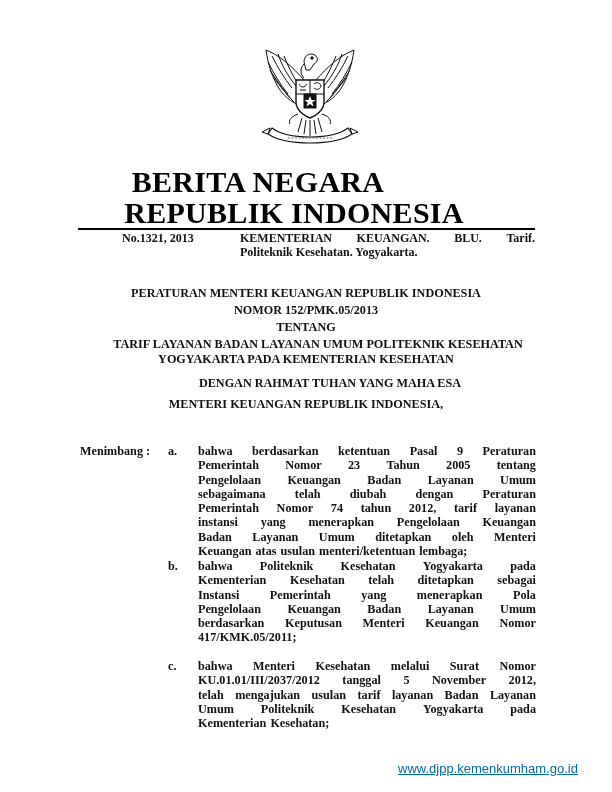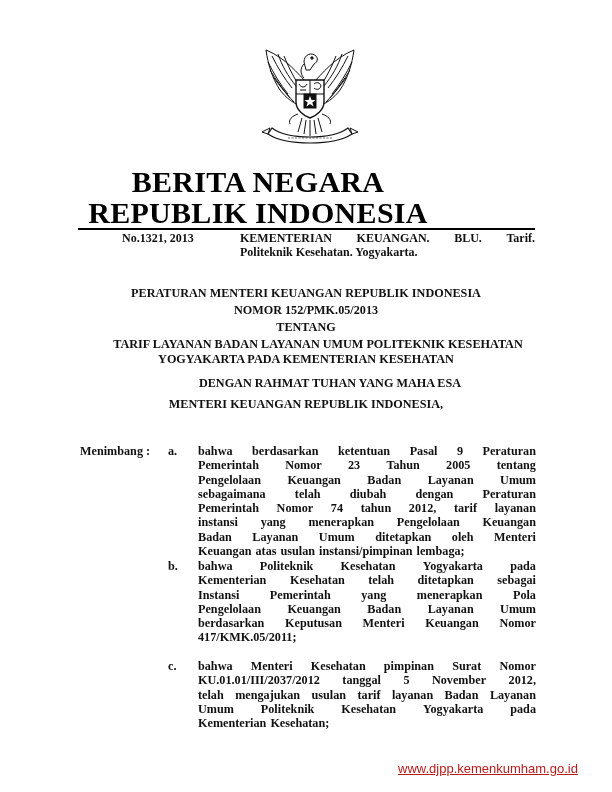--- a/index.html
+++ b/index.html
@@ -2,39 +2,39 @@
 <html><head>
 <meta charset="utf-8">
 <style>
   html, body { margin: 0; padding: 0; background: #ffffff; }
   body { width: 612px; height: 792px; position: relative; overflow: hidden;
          font-family: "Liberation Serif", "DejaVu Serif", serif; color: #111; }
   .emblem { position: absolute; left: 258px; top: 44px; width: 104px; height: 106px; }
   .title1, .title2 { position: absolute; left: 0; width: 516px; text-align: center;
          font-weight: bold; font-size: 30px; letter-spacing: 0.3px; color: #000; }
   .title1 { top: 165px; }
-  .title2 { top: 196px; }
+  .title2 { top: 196px; padding-left: 36px; }
   .rule { position: absolute; left: 78px; width: 457px; top: 228px; height: 2px; background: #000; }
   .meta-no { position: absolute; left: 78px; top: 231px; font-size: 12px; font-weight: bold; margin-left: 44px; }
   .meta-topic { position: absolute; left: 240px; top: 231px; width: 295px; font-size: 12px; font-weight: bold;
          line-height: 14px; }
   .meta-topic .l1 { display: flex; justify-content: space-between; }
   .heading { position: absolute; left: 0; width: 612px; text-align: center; font-weight: bold; font-size: 12.2px; }
   .h1 { top: 286px; } .h2 { top: 303px; } .h3 { top: 320px; } .h4 { top: 337px; padding-left: 12px; } .h5 { top: 352px; }
   .h6 { top: 376px; padding-left: 24px; } .h7 { top: 397px; }
   .consider-label { position: absolute; left: 80px; top: 444px; font-size: 12.2px; font-weight: bold; }
   .item { position: absolute; left: 168px; width: 368px; font-size: 12.2px; font-weight: bold; line-height: 14.3px; }
   .item .mark { position: absolute; left: 0; top: 0; width: 26px; }
   .item .text { margin-left: 30px; text-align: justify; text-align-last: left; }
   .item .ln { display: flex; justify-content: space-between; white-space: nowrap; }
   .item .ln.last { justify-content: flex-start; }
   .item .ln.last span + span { margin-left: 4px; }
   .ia { top: 444px; } .ib { top: 559px; } .ic { top: 659px; }
   .footer { position: absolute; left: 398px; top: 761px; font-family: "Liberation Sans", sans-serif;
-         font-size: 13px; color: #b91c1c; text-decoration: underline; }
+         font-size: 13px; color: #0369a1; text-decoration: underline; }
 </style>
 </head>
 <body>
 
 <div class="emblem">
   <svg viewBox="0 0 104 106" width="104" height="106" fill="none" stroke="#111" stroke-width="1">
 
     <path d="M50 40 C40 30 28 14 8 6 C10 20 14 34 22 46 C28 54 36 60 44 62"></path>
     <path d="M14 12 C20 24 26 34 34 44"></path>
       <path d="M20 10 C24 22 30 32 38 42"></path>
@@ -151,21 +151,21 @@
         <span>Layanan</span>
         <span>Umum</span>
         <span>ditetapkan</span>
         <span>oleh</span>
         <span>Menteri</span>
       </div>
     <div class="ln last">
         <span>Keuangan</span>
         <span>atas</span>
         <span>usulan</span>
-        <span>instansi/pimpinan</span>
+        <span>menteri/ketentuan</span>
         <span>lembaga;</span>
       </div>
   </div>
 </div>
 
 <div class="item ib">
   <span class="mark">b.</span>
   <div class="text">
     <div class="ln">
         <span>bahwa</span>
@@ -208,21 +208,21 @@
   </div>
 </div>
 
 <div class="item ic">
   <span class="mark">c.</span>
   <div class="text">
     <div class="ln">
         <span>bahwa</span>
         <span>Menteri</span>
         <span>Kesehatan</span>
-        <span>pimpinan</span>
+        <span>melalui</span>
         <span>Surat</span>
         <span>Nomor</span>
       </div>
     <div class="ln">
         <span>KU.01.01/III/2037/2012</span>
         <span>tanggal</span>
         <span>5</span>
         <span>November</span>
         <span>2012,</span>
       </div>

